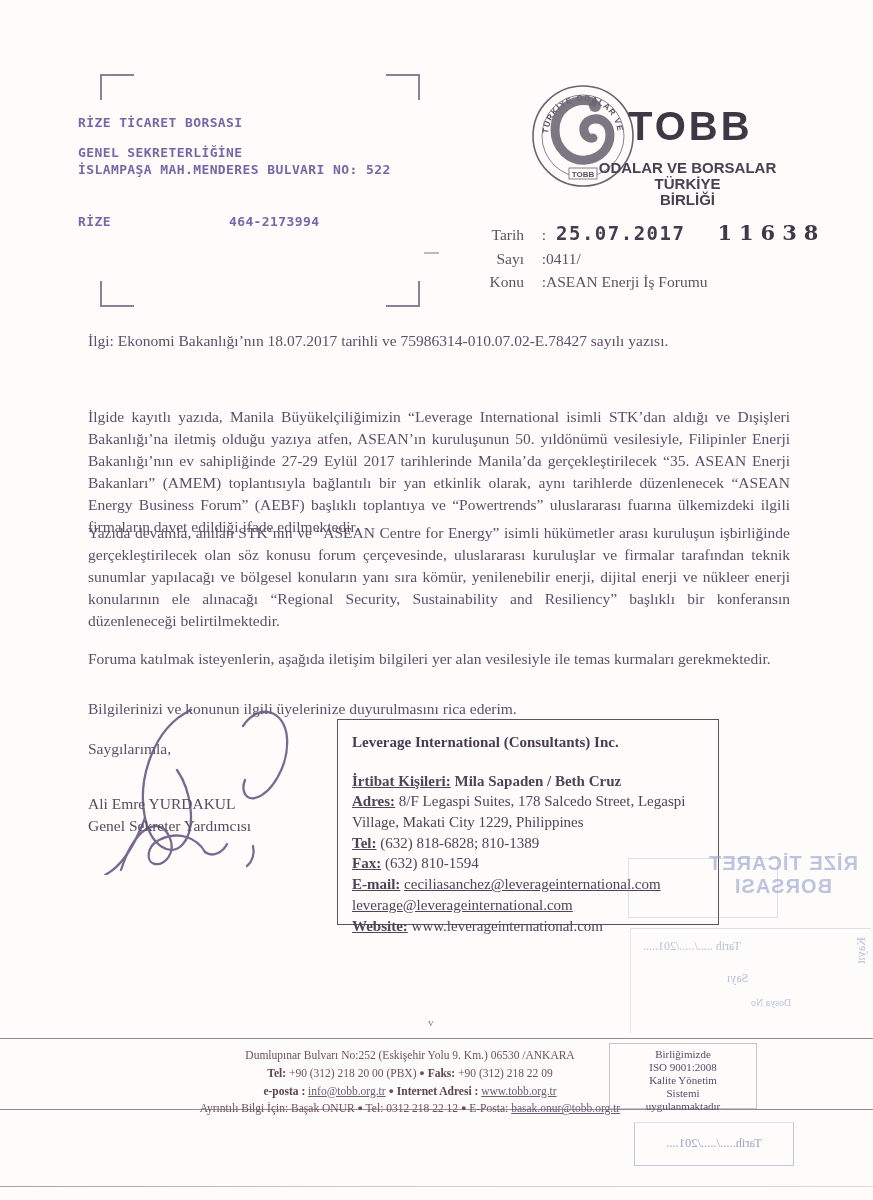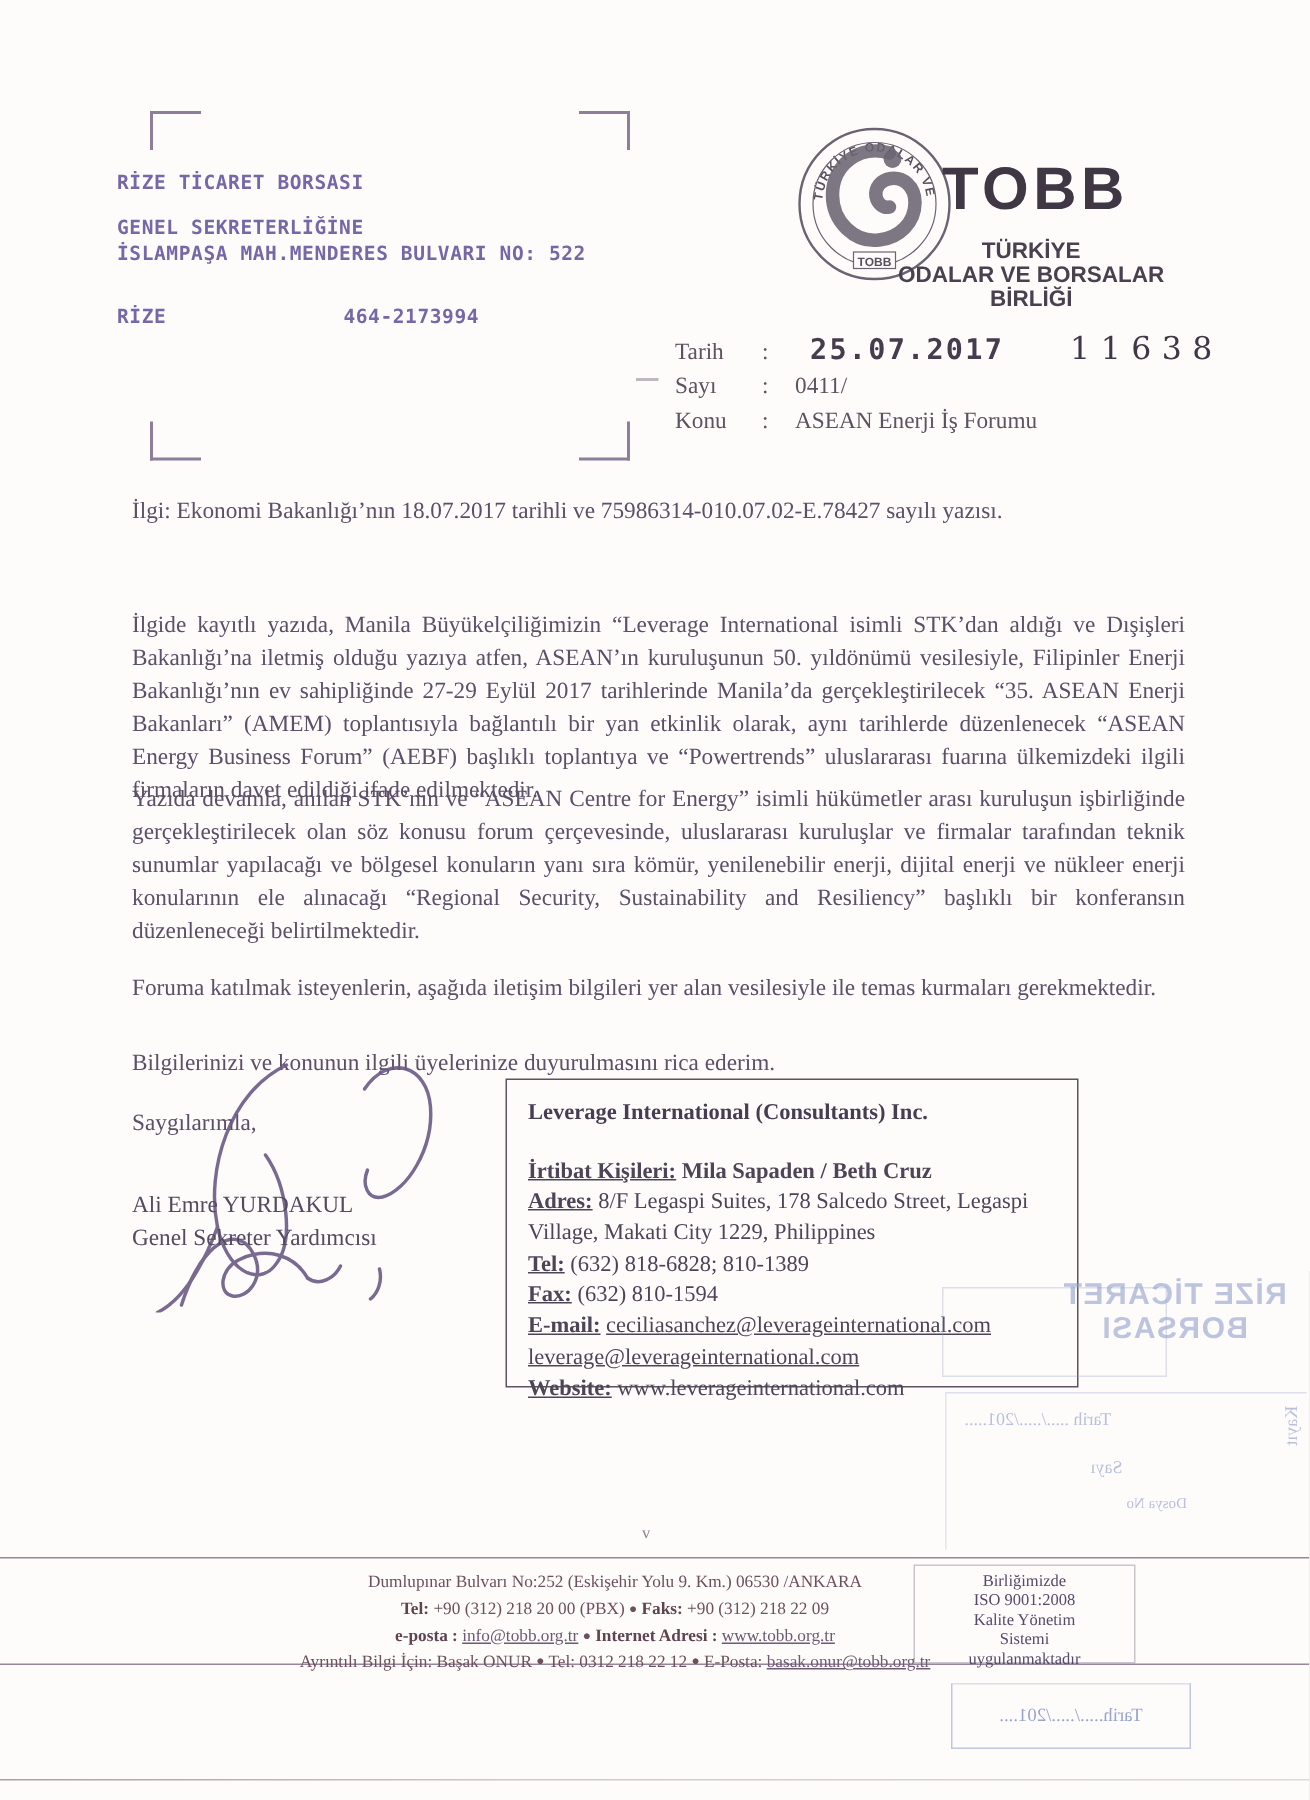--- a/index.html
+++ b/index.html
@@ -14,46 +14,46 @@
   .bracket.tr{left:386px; top:74px;  border-right:2px solid #8d7f99; border-top:2px solid #8d7f99;}
   .bracket.bl{left:100px; top:281px; border-left:2px solid #8d7f99; border-bottom:2px solid #8d7f99;}
   .bracket.br{left:386px; top:281px; border-right:2px solid #8d7f99; border-bottom:2px solid #8d7f99;}
   
   .recipient{
     position:absolute; left:78px; top:115px; width:340px;
     font-family:"DejaVu Sans Mono","Liberation Mono",monospace;
     font-weight:bold; font-size:13px; letter-spacing:.4px; color:#7568a8; line-height:1.25;
   }
   .recipient .r1{margin-bottom:14px;}
-  .recipient .city-row{margin-top:26px; display:flex;}
+  .recipient .city-row{margin-top:36px; display:flex;}
   .recipient .code{margin-left:118px;}
   
   .seal{position:absolute; left:531px; top:84px; width:104px; height:104px;}
   .tobb-big{
     position:absolute; left:628px; top:104px;
     font-family:"Liberation Sans", sans-serif; font-weight:bold;
     font-size:40px; letter-spacing:3px; color:#3f3744;
   }
   .org-lines{
     position:absolute; left:540px; top:160px; width:295px; text-align:center;
     font-family:"Liberation Sans", sans-serif; font-weight:bold;
     font-size:15px; line-height:1.07; color:#4a4150;
   }
   
-  .meta{position:absolute; left:450px; top:220px; font-size:15.5px; color:#5f5260;}
+  .meta{position:absolute; left:466px; top:220px; font-size:15.5px; color:#5f5260;text-align:right;}
   .meta .row{display:flex; margin-bottom:5px; align-items:baseline;}
   .meta .lbl{width:58px;}
   .meta .colon{width:22px;}
   .stamp-date{
     font-family:"DejaVu Sans Mono","Liberation Mono",monospace;
     font-weight:bold; font-size:19px; letter-spacing:1.5px; color:#453c4e; margin-left:10px;
   }
   .stamp-ref{
-    font-family:"DejaVu Serif", serif; font-weight:normal;
-    font-size:21px; letter-spacing:7px; color:#3f3847; margin-left:44px;
+    font-family:"DejaVu Serif", serif; font-weight:bold;
+    font-size:21px; letter-spacing:7px; color:#3f3847; margin-left:32px;
   }
   .fold-mark{position:absolute; left:424px; top:252px; width:15px; height:2px; background:#8a8090; opacity:.55;}
   
   .bodytext{position:absolute; left:88px; width:702px; text-align:justify;
     font-size:15.5px; line-height:1.42; color:#5c4f68;}
   .ilgi{top:330px;}
   .p1{top:370px;margin-top:36px;}
   .p2{top:522px;}
   .p3{top:648px;}
   .p4{top:698px;}
@@ -143,22 +143,22 @@
       <textPath href="#ringPath" startOffset="2%">TÜRKİYE ODALAR VE BORSALAR BİRLİĞİ</textPath>
     </text>
     <path d="M62,18 c-20,-6 -38,8 -38,28 c0,18 15,32 31,30 c14,-1.5 24,-12 24,-25 c0,-11 -8,-17 -16,-16 c-7,1 -11,6 -10,12 c1,5 5,8 9,7" fill="none" stroke="#6b6472" stroke-width="9" stroke-linecap="round" opacity="0.88"></path>
     <circle cx="64" cy="22" r="6" fill="#6b6472" opacity="0.88"></circle>
     <rect x="38" y="84" width="28" height="11" fill="#fdfcfa" stroke="#6b6372" stroke-width="0.8"></rect>
     <text x="52" y="93" text-anchor="middle" font-family="Liberation Sans, sans-serif" font-size="8" font-weight="bold" fill="#57505e">TOBB</text>
   </svg>
 
   <div class="tobb-big">TOBB</div>
   <div class="org-lines">
+    <div>ODALAR VE BORSALAR</div>
     <div>TÜRKİYE</div>
-    <div>ODALAR VE BORSALAR</div>
     <div>BİRLİĞİ</div>
   </div>
 
   <div class="meta">
     <div class="row">
       <span class="lbl">Tarih</span>
       <span class="colon">:</span>
       <span class="stamp-date">25.07.2017</span>
       <span class="stamp-ref">11638</span>
     </div>

